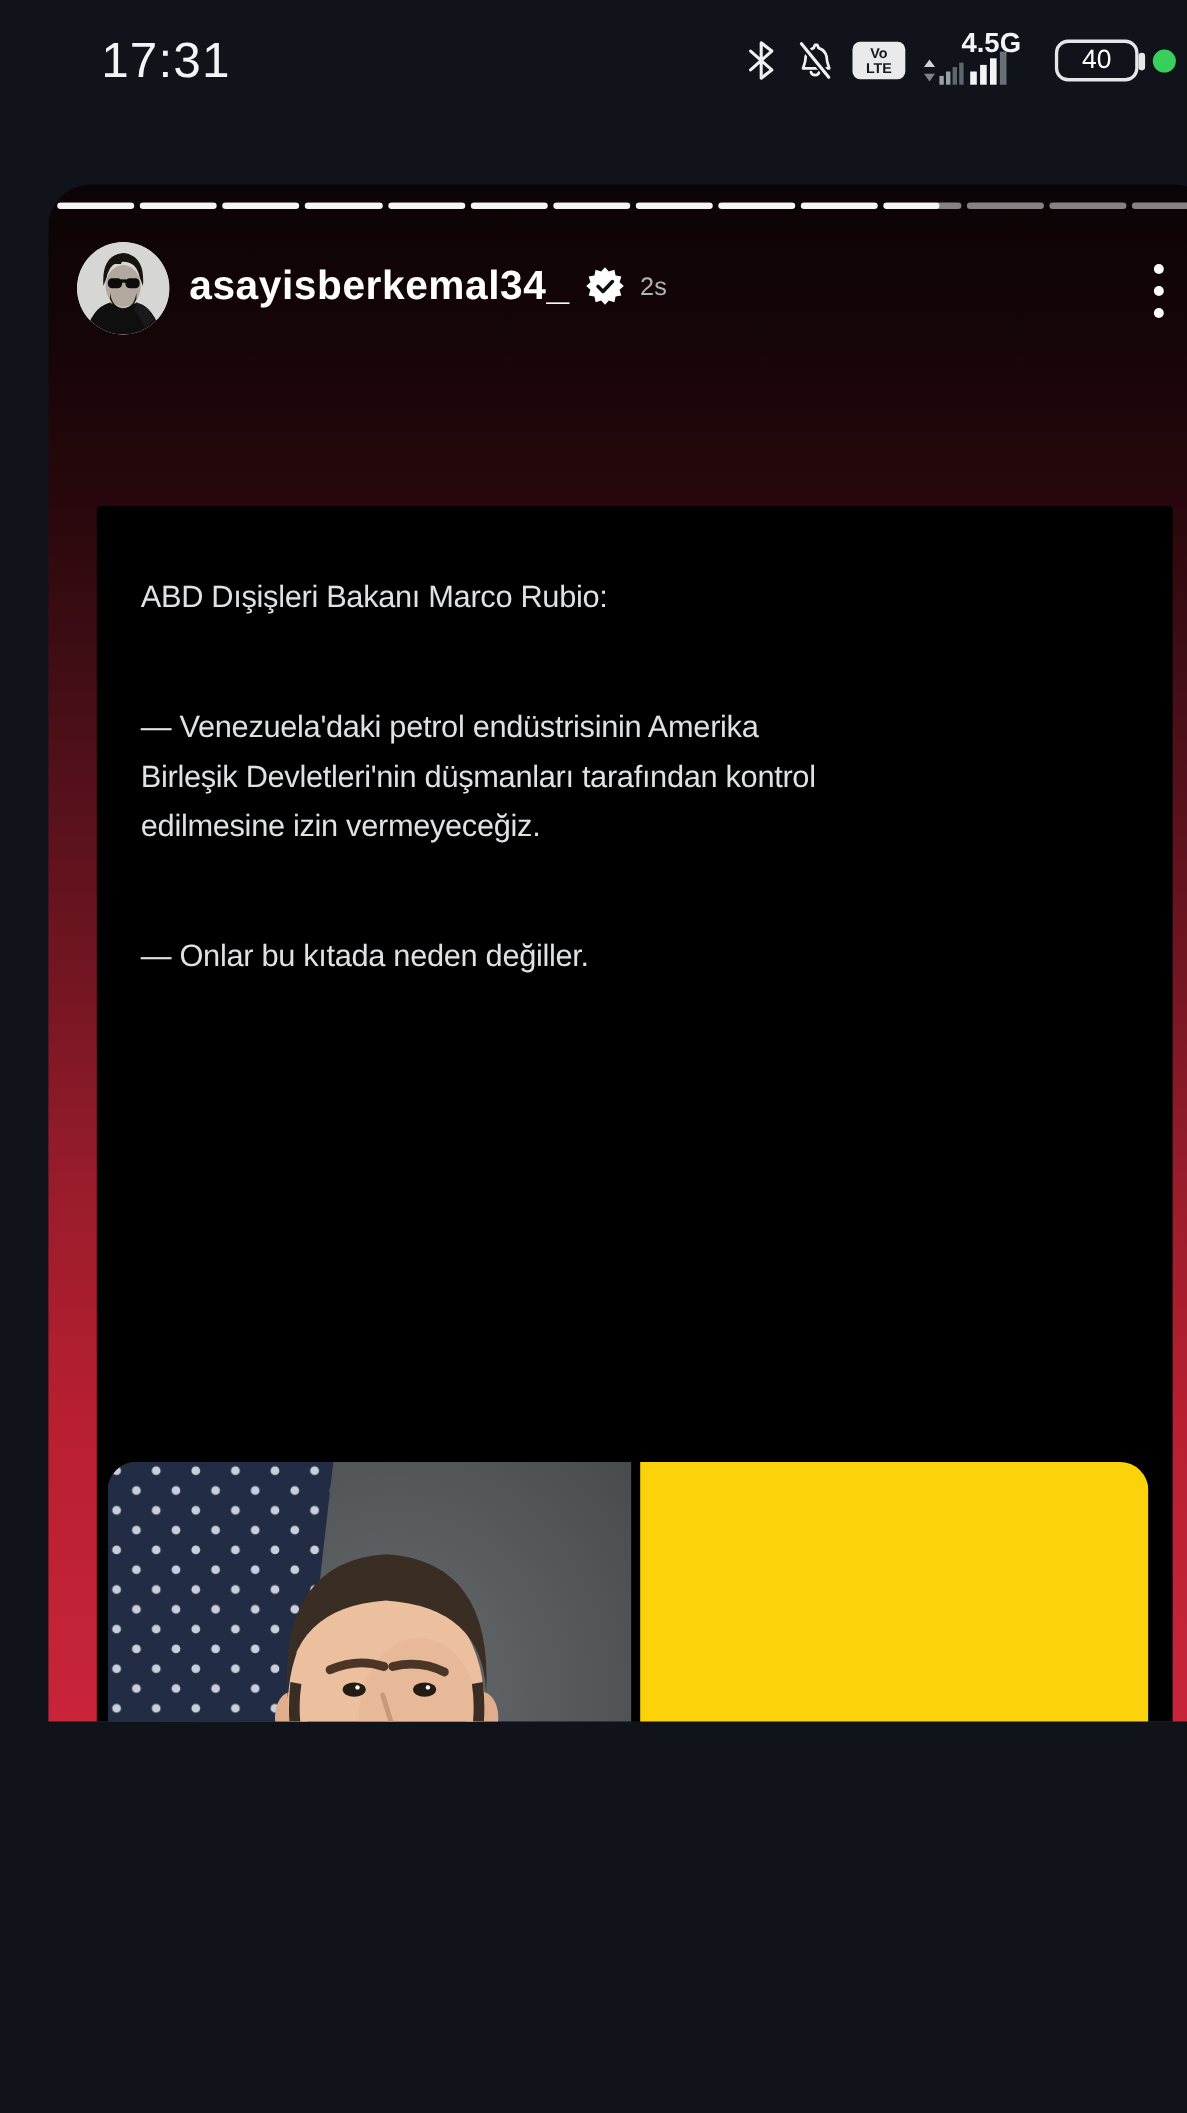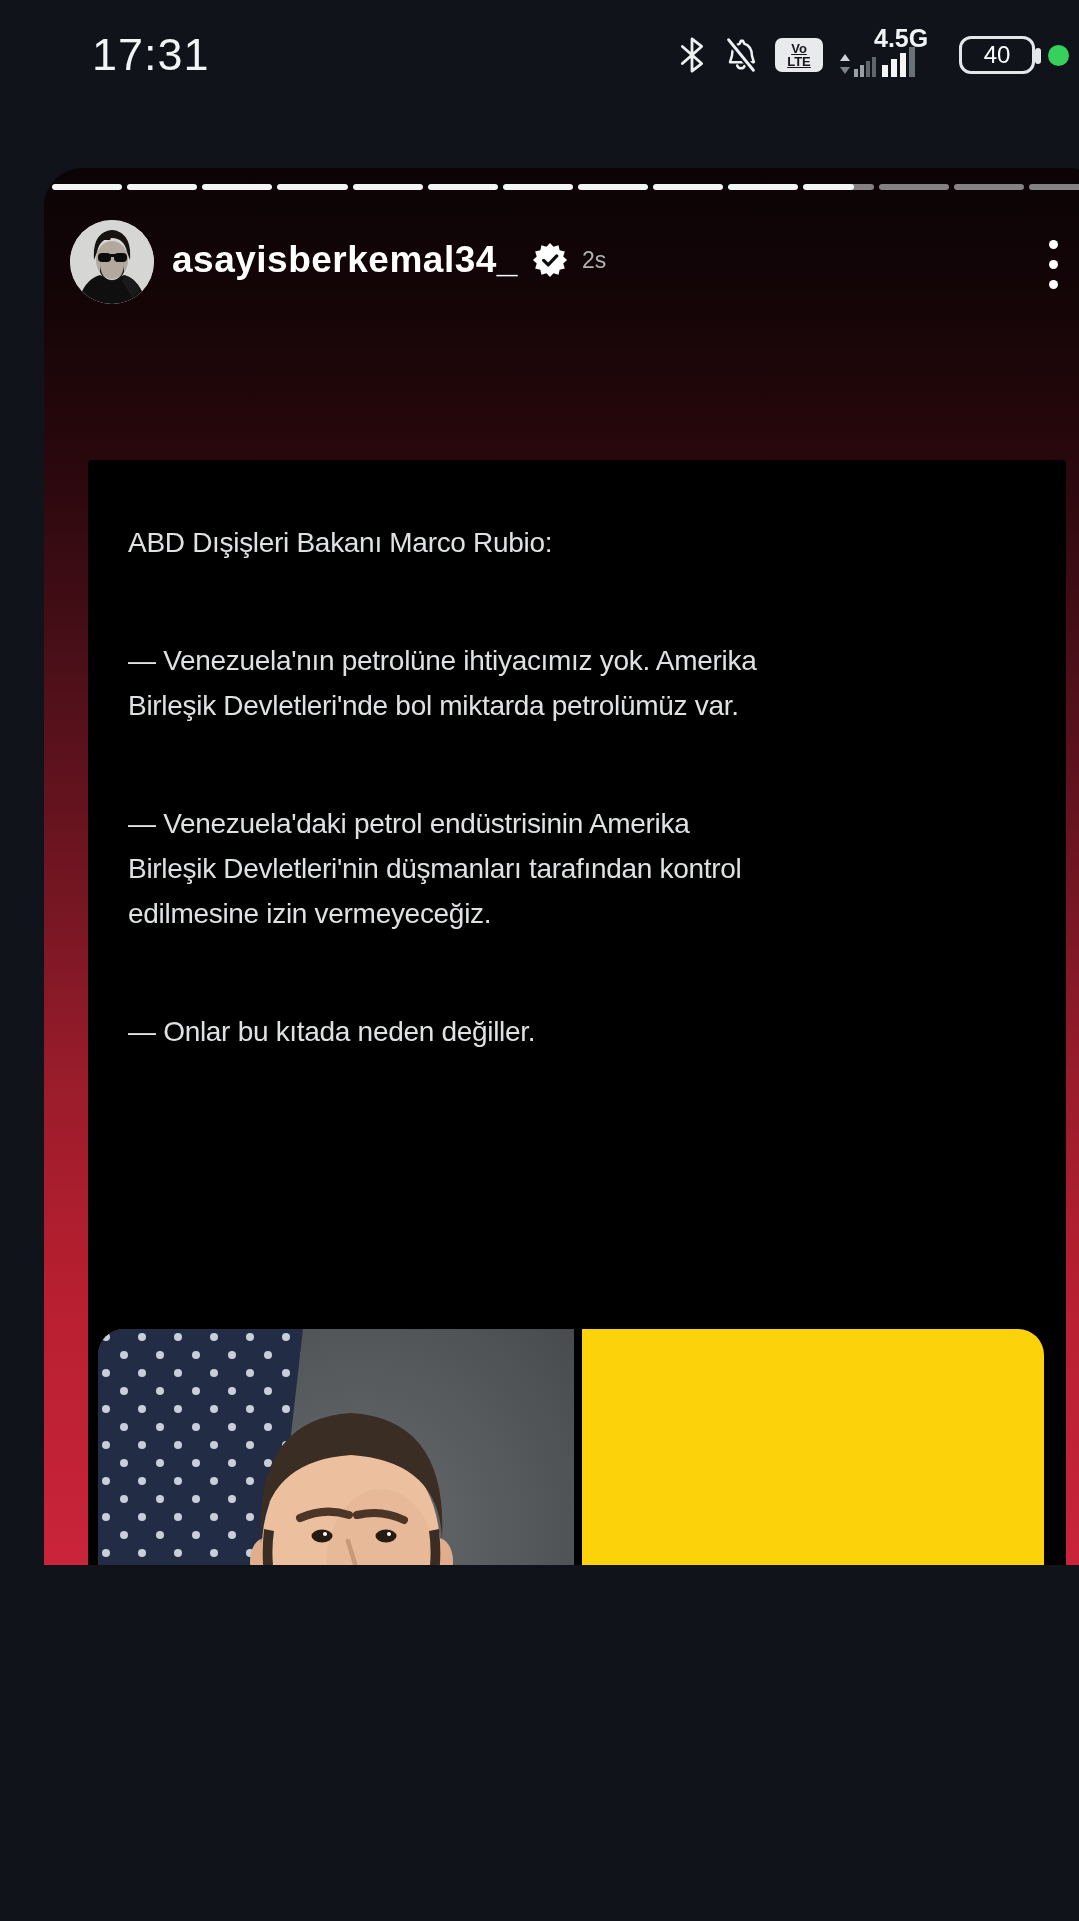--- a/index.html
+++ b/index.html
@@ -7,21 +7,21 @@
   .screen{position:relative;width:1079px;height:1921px;overflow:hidden;
     background:#10141a;font-family:"Liberation Sans","DejaVu Sans",sans-serif;}
 
   
   .status-bar{position:absolute;top:0;left:0;width:100%;height:110px;
     display:flex;align-items:center;padding:0 10px 0 92px;color:#f2f4f6;}
   .time{font-size:45px;font-weight:500;letter-spacing:1px;}
   .sb-icons{margin-left:auto;display:flex;align-items:center;gap:13px;}
   .volte{width:48px;height:34px;border-radius:7px;background:#e8eaec;color:#14171c;
     display:flex;flex-direction:column;align-items:center;justify-content:center;
-    font-size:13px;font-weight:bold;line-height:13px;text-decoration:underline;}
+    font-size:13px;font-weight:bold;line-height:13px;}
   .battery{position:relative;width:76px;height:38px;border:3px solid #e4e7ea;border-radius:12px;
     display:flex;align-items:center;justify-content:center;font-size:24px;font-weight:normal;color:#fff;}
   .battery .nub{position:absolute;right:-9px;top:9px;width:6px;height:16px;background:#e4e7ea;border-radius:3px;}
   .green-dot{width:21px;height:21px;border-radius:50%;background:var(--battery-green,#38d05c);}
 
   
   .story{position:absolute;left:8px;top:168px;width:1063px;height:1397px;
     border-radius:38px 38px 0 0;overflow:hidden;
     background:linear-gradient(180deg,var(--story-gradient-top,#0b0406) 0%,#150507 10%,
       #2b080d 22%,#4a0f18 35%,#6f1521 50%,#991c2b 65%,#b71f30 80%,var(--story-gradient-bottom,#c9243a) 100%);margin-left:36px;}
@@ -179,22 +179,20 @@
       <div class="more-btn">
         <i></i>
           <i></i>
           <i></i>
       </div>
     </div>
 
     <div class="tweet-card">
       <div class="tweet-text">
         <p>ABD Dışişleri Bakanı Marco Rubio:</p>
-        <p>— Venezuela'nın petrolüne ihtiyacımız yok. Amerika
-Birleşik Devletleri'nde bol miktarda petrolümüz var.</p>
         <p>— Venezuela'daki petrol endüstrisinin Amerika
 Birleşik Devletleri'nin düşmanları tarafından kontrol
 edilmesine izin vermeyeceğiz.</p>
         <p>— Onlar bu kıtada neden değiller.</p>
       </div>
 
       <div class="collage">
 
         <div class="pane-left">
           <svg viewBox="0 0 476 518" preserveAspectRatio="xMidYMid slice">

